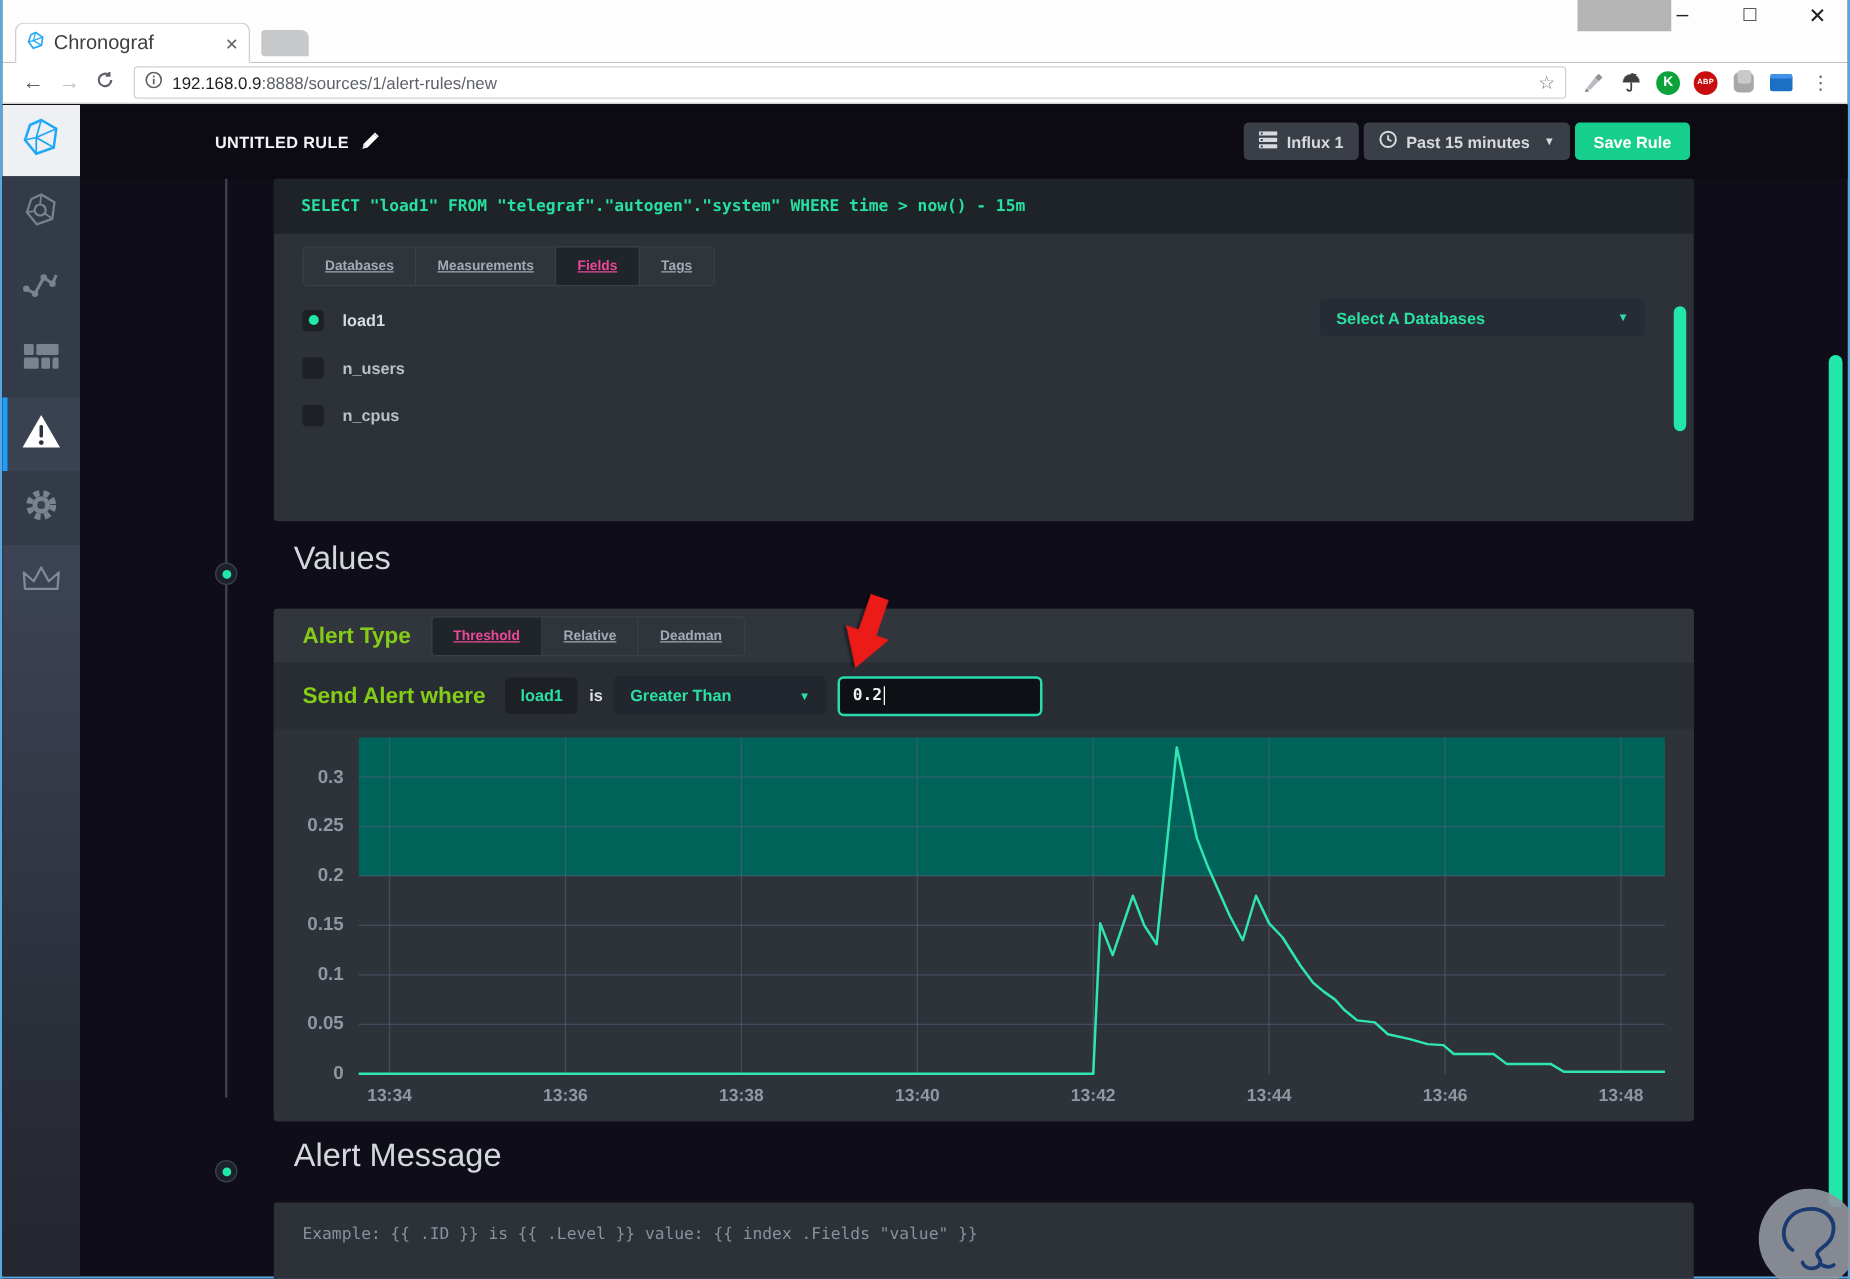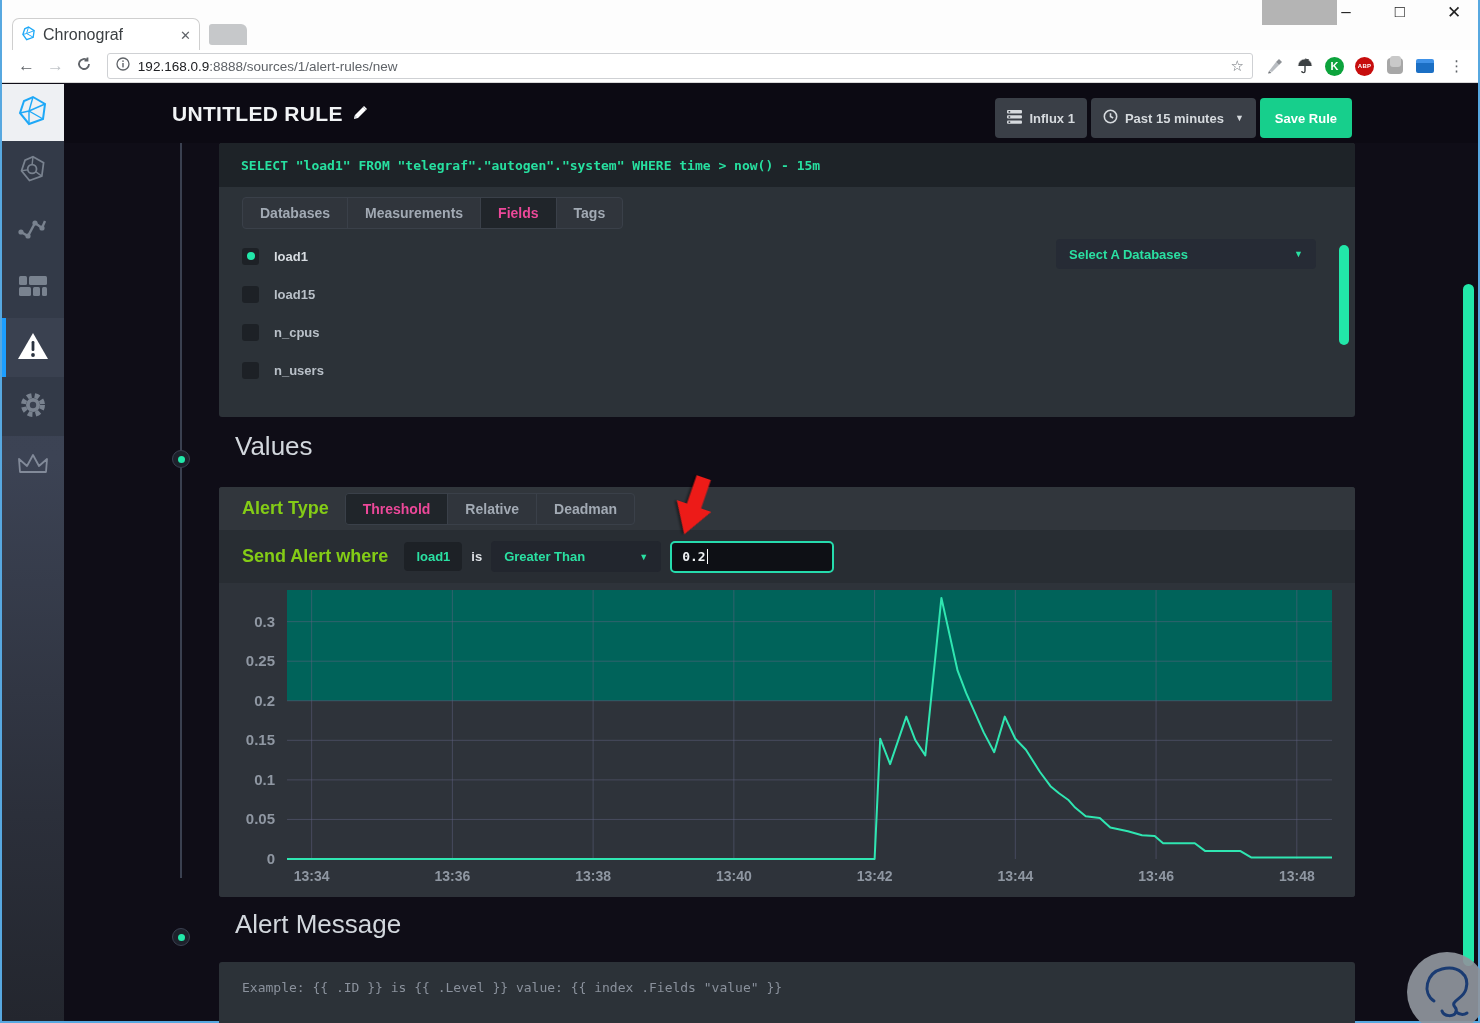--- a/index.html
+++ b/index.html
@@ -42,44 +42,44 @@
   .app { position:absolute; left:0; top:84px; right:0; bottom:0; background:#0f0d17; }
   .sidebar { position:absolute; left:0; top:0; width:62px; bottom:0;
              background:linear-gradient(#39404f,#3c4354 40%,#2b2f3a 78%,#23262e); }
   .logo-tile { width:62px; height:57px; background:#eef0f3; display:flex; align-items:center; justify-content:center; }
   .nav-item { width:62px; height:59px; display:flex; align-items:center; justify-content:center; position:relative; background:#333a48; }
   .nav-item.active { background:#3a4150; }
   .nav-item.active::before { content:""; position:absolute; left:0; top:0; width:4px; height:100%; background:#1c9eff; }
 
   .app-header { position:absolute; left:62px; right:0; top:0; height:59px; background:#0c0a13;
                 display:flex; align-items:center; padding-left:108px; }
-  .rule-title { color:#f2f4f6; font-size:21px; font-weight:bold; letter-spacing:.3px; display:flex; align-items:center; gap:9px;text-align:center; }
+  .rule-title { color:#f2f4f6; font-size:13px; font-weight:bold; letter-spacing:.3px; display:flex; align-items:center; gap:9px;text-align:center; }
   .hdr-buttons { position:absolute; right:126px; top:14px; display:flex; gap:4px; }
-  .hdr-btn { height:40px; background:#3a3f47; border:none; border-radius:4px; color:#d6dade;
+  .hdr-btn { height:30px; background:#3a3f47; border:none; border-radius:4px; color:#d6dade;
              font-family:"Liberation Sans",sans-serif; font-size:13px; font-weight:bold;
              display:flex; align-items:center; gap:7px; padding:0 12px; }
   .hdr-btn .caret { color:#d6dade; font-size:9px; margin-left:4px; }
   .save-btn { background:#17cf8c; color:#fff; padding:0 15px; }
 
   .content { position:absolute; left:62px; right:0; top:59px; bottom:0; }
 
   
   .timeline { position:absolute; left:116px; top:0; width:2px; height:735px; background:#3a4050; }
   .tl-dot { position:absolute; left:108px; width:18px; height:18px; border-radius:50%;
             background:#1d212b; border:1px solid #3a4050; display:flex; align-items:center; justify-content:center; }
   .tl-dot::after { content:""; width:7px; height:7px; border-radius:50%; background:#22e7a9; }
 
   
   .panel { position:absolute; left:155px; width:1136px; background:#2c3238; border-radius:3px; }
   .query-panel { top:0; height:274px; }
   .query-bar { height:44px; background:#1e2328; border-radius:3px 3px 0 0;
                display:flex; align-items:center; padding:0 22px;
                font-family:"DejaVu Sans Mono",monospace; font-size:13px; font-weight:bold; color:#27e0a0; }
   .btab-group { display:inline-flex; border:1px solid #3a4049; border-radius:4px; overflow:hidden; background:#30353c; }
-  .btab { height:30px; line-height:30px; padding:0 17px; font-size:14px; font-weight:bold; color:#a2aab4; border-right:1px solid #3a4049; }
+  .btab { height:30px; line-height:30px; padding:0 17px; font-size:11px; font-weight:bold; color:#a2aab4; border-right:1px solid #3a4049;text-decoration:underline; }
   .btab:last-child { border-right:none; }
   .btab.active { background:#20252a; color:#ec4899; }
   .query-tabs { position:absolute; left:23px; top:54px; }
   .field-list { position:absolute; left:23px; top:94px; right:300px; }
   .field-row { height:38px; display:flex; align-items:center; gap:15px; }
   .checkbox { width:17px; height:17px; border-radius:3px; background:#1d2126; display:flex; align-items:center; justify-content:center; }
   .checkbox.checked::after { content:""; width:8px; height:8px; border-radius:50%; background:#22e7a9; }
   .field-label { font-size:13px; font-weight:bold; color:#b9c0c8; }
   .field-row.selected .field-label { color:#d7dce1; }
   .func-dropdown { position:absolute; left:837px; top:96px; width:260px; height:30px; background:#262b35; border-radius:4px;
@@ -312,29 +312,25 @@
           <span class="btab active">Fields</span>
           <span class="btab">Tags</span>
         </div>
         <div class="field-list">
           <div class="field-row selected">
             <span class="checkbox checked"></span>
             <span class="field-label">load1</span>
           </div>
           <div class="field-row">
             <span class="checkbox"></span>
-            <span class="field-label">load15</span>
+            <span class="field-label">n_users</span>
           </div>
           <div class="field-row">
             <span class="checkbox"></span>
             <span class="field-label">n_cpus</span>
-          </div>
-          <div class="field-row">
-            <span class="checkbox"></span>
-            <span class="field-label">n_users</span>
           </div>
         </div>
         <div class="func-dropdown">
           <span class="lbl">Select A Databases</span>
           <span class="caret">▼</span>
         </div>
         <div class="inner-scroll"></div>
       </div>
 
       <div class="tl-dot" style="top:307px;"></div>

